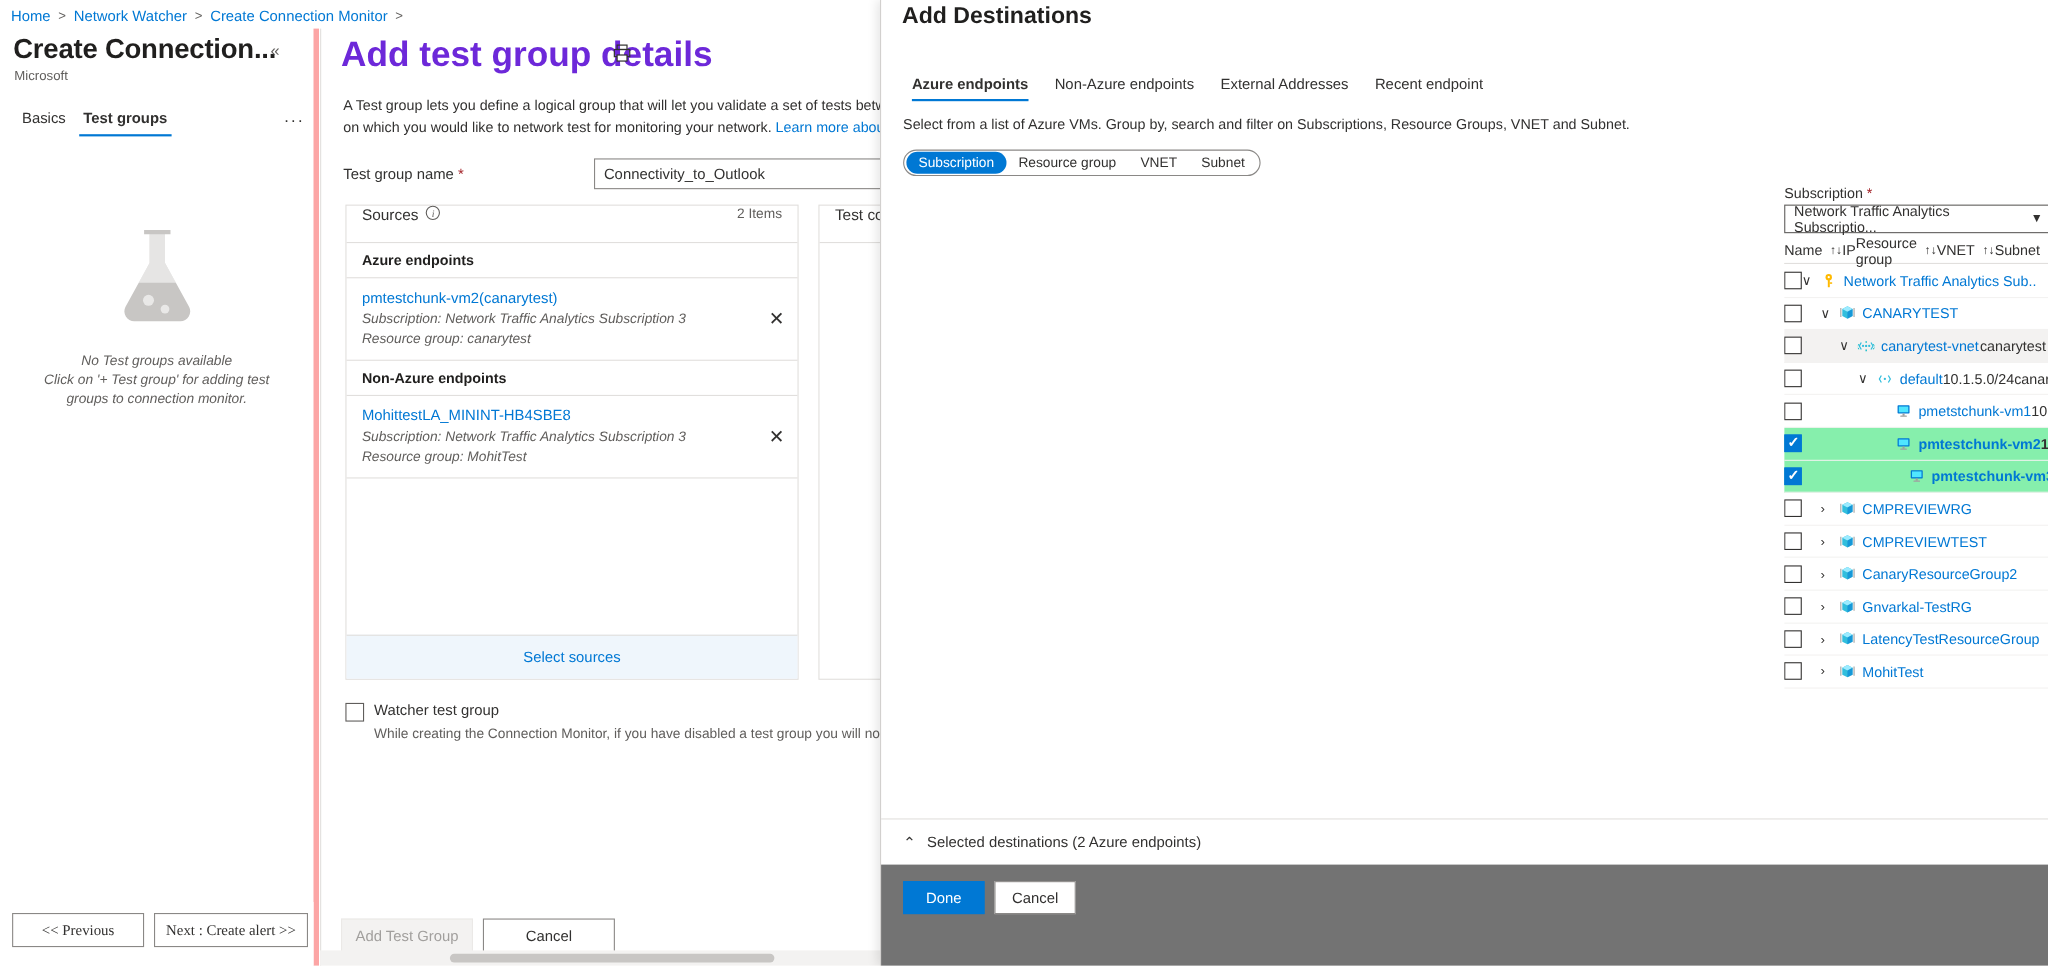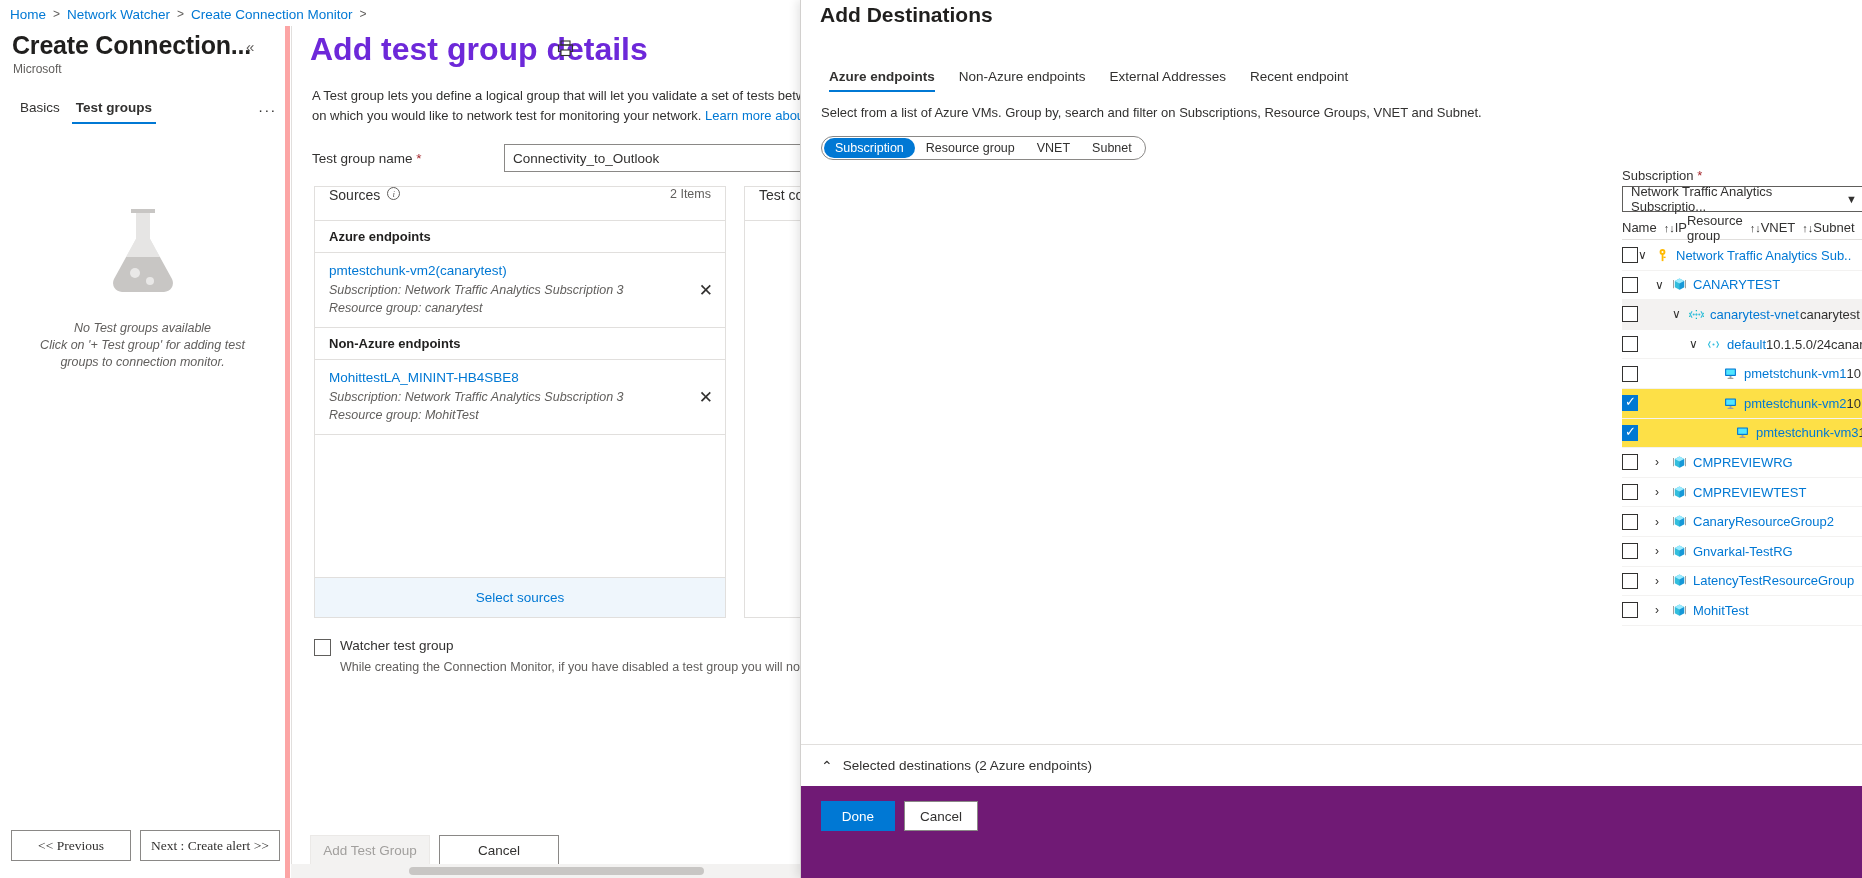--- a/index.html
+++ b/index.html
@@ -38,21 +38,21 @@
          font-size:13.5px; font-family:inherit; display:inline-flex; align-items:center; justify-content:center;
          padding:0 10px; cursor:pointer; }
   .btn.primary { background:#0078d4; border-color:#0078d4; color:#fff; }
   .btn.disabled { color:#a19f9d; border-color:#ebe9e7; background:#f3f2f1; cursor:default; }
 
   
   #mid-pane { position:absolute; left:291px; top:26px; right:0; bottom:0; background:#fff; border-left:1px solid #e1dfdd; overflow:hidden; }
   #mid-title { position:absolute; left:18px; top:5px; font-size:32px; font-weight:600; color:#6d28d9; }
   #print-icon { position:absolute; left:265px; top:14px; cursor:pointer; }
   #mid-desc { position:absolute; left:20px; top:60px; width:680px; font-size:13px; color:#323130; line-height:20px; }
-  #tg-row { position:absolute; left:20px; top:118px; display:flex; align-items:center; }
+  #tg-row { position:absolute; left:20px; top:118px; display:flex; align-items:center;gap:36px; }
   #tg-row .lbl { width:192px; font-size:13.5px; color:#323130; }
   #tg-row .req { color:#a4262c; }
   #tg-input { width:490px; height:28px; border:1px solid #8a8886; padding:0 8px; font-size:13.5px;
               font-family:inherit; color:#323130; background:#fff; }
 
   
   .card { position:absolute; top:160px; border:1px solid #e1dfdd; background:#fff; }
   #sources-card { left:22px; width:412px; height:432px; }
   #testcfg-card { left:452px; width:350px; height:432px; }
   .card-hd { height:34px; border-bottom:1px solid #e1dfdd; display:flex; align-items:flex-start; padding:0 14px; }
@@ -105,34 +105,34 @@
   #sub-lbl { left:821px; top:168px; }
   #sub-sel { left:821px; top:186px; width:244px; }
 
   
   #tbl-hd { position:absolute; left:821px; right:0; top:216px; height:24px; display:flex; align-items:center;
             font-size:13px; color:#323130; border-bottom:1px solid #e1dfdd; }
   .th { display:flex; align-items:center; gap:7px; }
   .th .sort { font-size:11px; color:#323130; }
   #rows { position:absolute; left:821px; right:0; top:241px; bottom:208px; overflow:hidden; }
   .row { height:29.6px; display:flex; align-items:center; border-bottom:1px solid #f3f2f1; font-size:13px; }
-  .row.sel-row { background:#fde047; }
+  .row.sel-row { background:#86efac;font-weight:bold; }
   .row.hover-row { background:#f3f2f1; }
   .cb { width:16px; height:16px; border:1px solid #323130; background:#fff; flex:none; cursor:pointer; }
   .cb.checked { background:#0078d4; border-color:#0078d4; position:relative; }
   .cb.checked:after { content:"✓"; position:absolute; left:2px; top:-2px; color:#fff; font-size:13px; }
   .chev { font-size:12px; color:#323130; width:11px; cursor:pointer; flex:none; }
   .c-name { display:flex; align-items:center; gap:6px; }
   .c-name .nm { color:#0078d4; white-space:nowrap; }
 
   
   #sel-bar { position:absolute; left:0; right:0; bottom:92px; height:42px; border-top:1px solid #e1dfdd;
              display:flex; align-items:center; padding-left:20px; gap:10px; cursor:pointer; }
   #sel-bar .txt { font-size:13.5px; color:#323130; }
-  #ctx-footer { position:absolute; left:0; right:0; bottom:0; height:92px; background:#701a75; }
+  #ctx-footer { position:absolute; left:0; right:0; bottom:0; height:92px; background:#737373; }
   #ctx-footer .btns { position:absolute; left:20px; top:15px; display:flex; gap:9px; }
   #ctx-footer .btn { min-width:74px; height:30px; }
 </style>
 </head>
 <body>
 
 <div id="breadcrumb">
   <span class="crumb">Home</span>
   <span class="sep">&gt;</span>
   <span class="crumb">Network Watcher</span>

